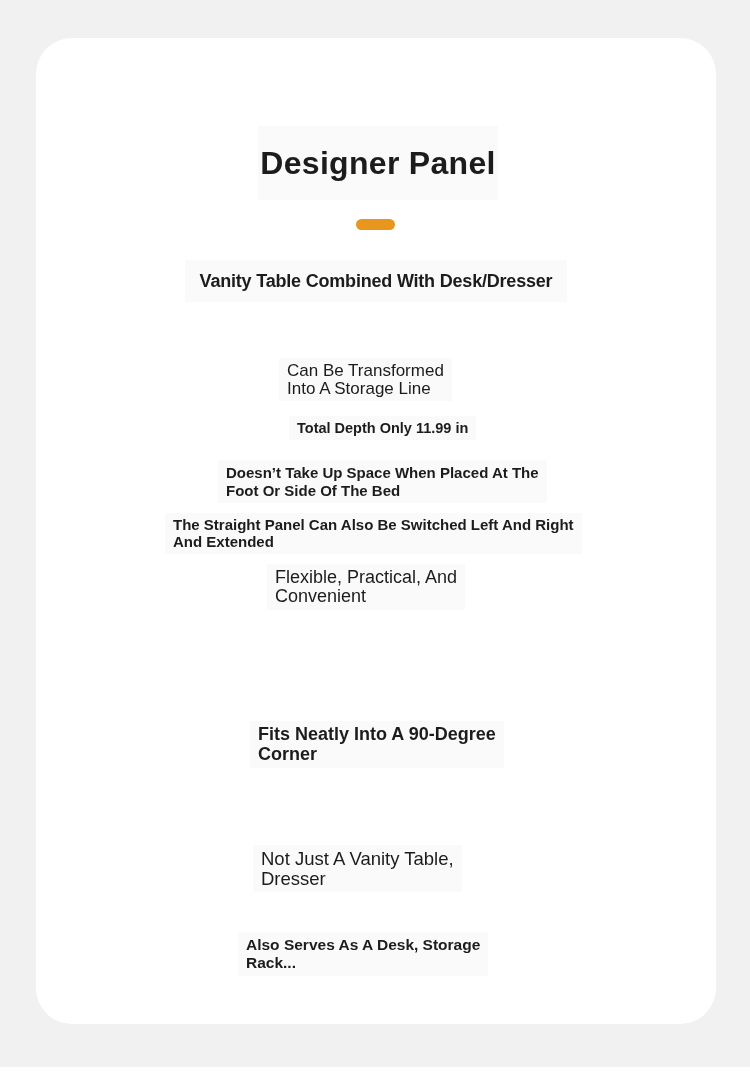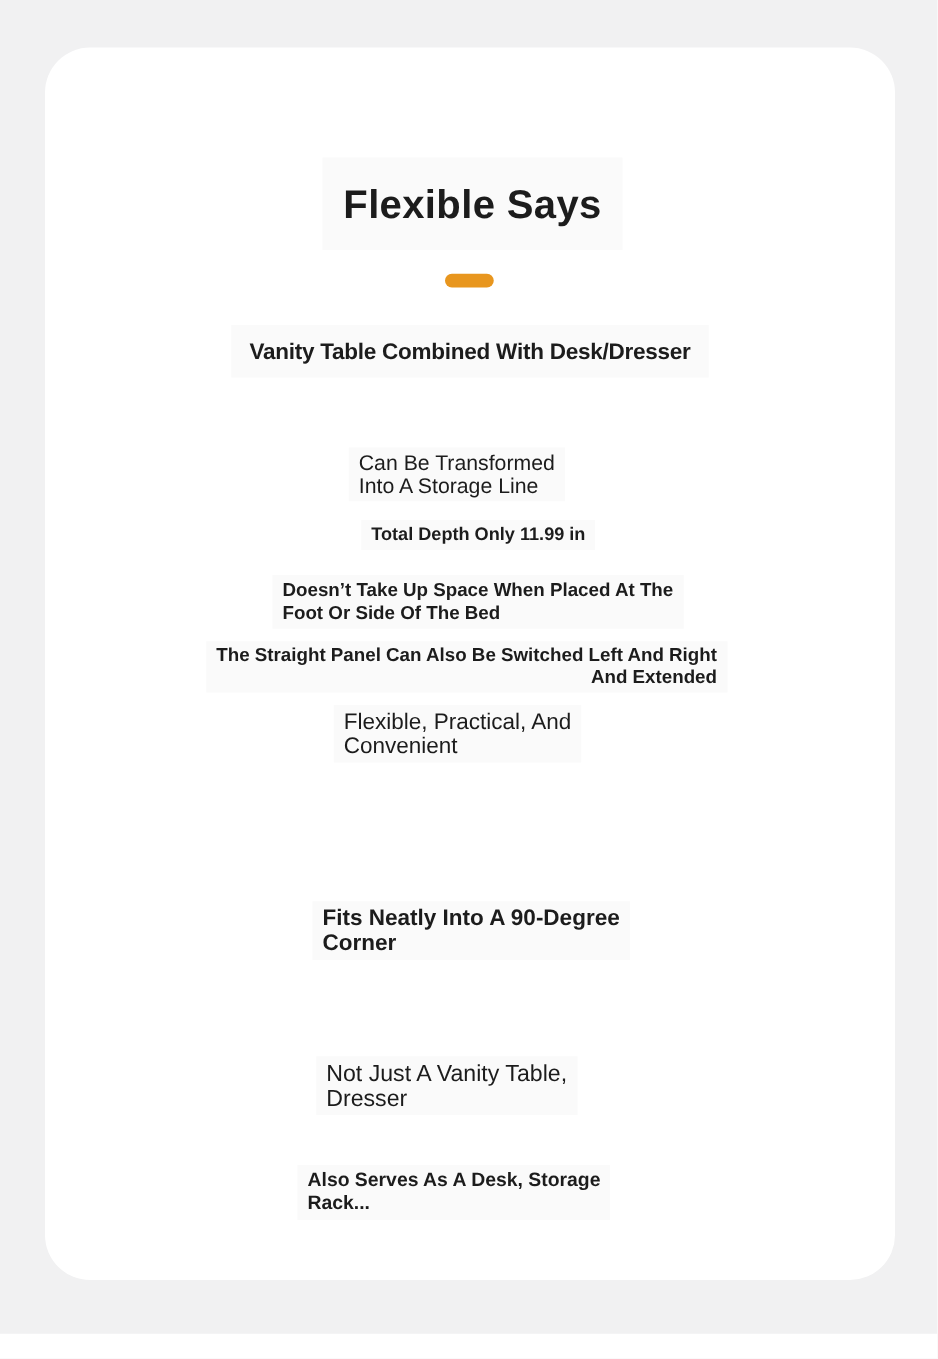--- a/index.html
+++ b/index.html
@@ -52,35 +52,35 @@
     border-radius: 6px;
     background: #e8961e;
   }
   .b-subtitle {
     left: 149px; top: 222px; width: 382px; height: 42px;
     font-size: 18px; font-weight: 700; letter-spacing: -0.2px;
   }
   .b-straight-heading { left: 243px; top: 320px; font-size: 17px; line-height: 17.5px; font-weight: 500; }
   .b-depth            { left: 253px; top: 378px; font-size: 14.5px; line-height: 16px; font-weight: 700; }
   .b-placement        { left: 182px; top: 422px; font-size: 15px; line-height: 17.5px; font-weight: 700; }
-  .b-panel            { left: 129px; top: 475px; font-size: 15px; line-height: 16.5px; font-weight: 700; text-align: right; }
+  .b-panel            { left: 129px; top: 475px; font-size: 15px; line-height: 16.5px; font-weight: 700; }
   .b-flexible         { left: 231px; top: 526px; font-size: 18px; line-height: 19px; font-weight: 500; }
   .b-ltagline         { left: 270px; top: 644px; font-size: 13px; line-height: 14px; font-weight: 500; letter-spacing: -0.3px; }
   .b-fits             { left: 214px; top: 683px; font-size: 18px; line-height: 19.5px; font-weight: 700; }
   .b-increases        { left: 230px; top: 737px; font-size: 16px; line-height: 18px; font-weight: 700; }
   .b-notjust          { left: 217px; top: 807px; font-size: 18.5px; line-height: 19.5px; font-weight: 500; }
   .b-also             { left: 202px; top: 894px; font-size: 15.5px; line-height: 18px; font-weight: 700; }
 </style>
 </head>
 <body>
 
 <div class="page">
   <div class="card">
 
-    <div class="tbox center-box b-title">Flexible Says</div>
+    <div class="tbox center-box b-title">Designer Panel</div>
 
     <div class="divider"></div>
 
     <div class="tbox center-box b-subtitle">Vanity Table Combined With Desk/Dresser</div>
 
     <div class="tbox b-straight-heading">Can Be Transformed
 Into A Storage Line</div>
 
     <div class="tbox b-depth">Total Depth Only 11.99 in</div>
 

